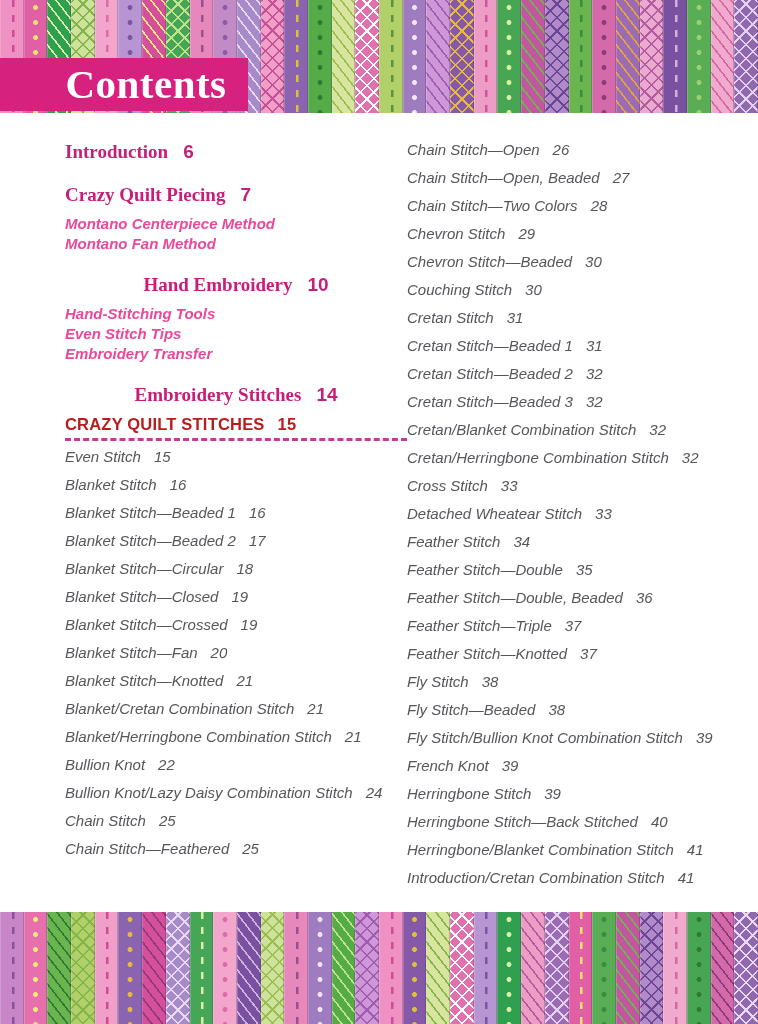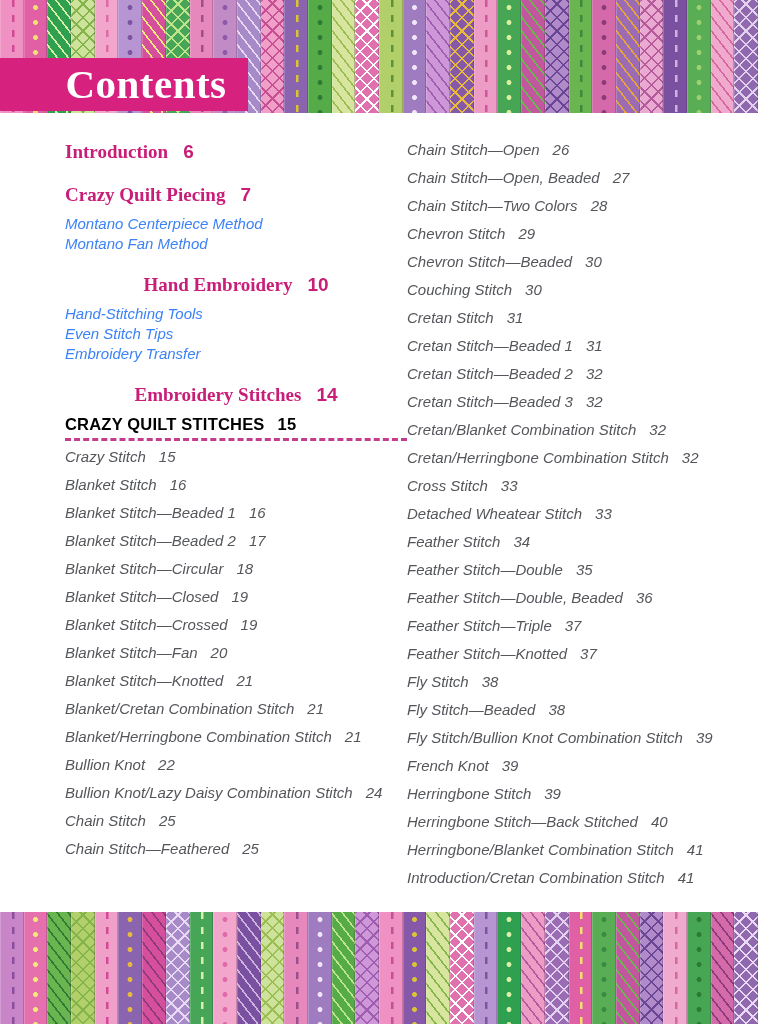--- a/index.html
+++ b/index.html
@@ -53,28 +53,28 @@
 
   .h1 {
     font-family:"Liberation Serif", serif; font-weight:700;
     font-size:19px; line-height:22px; color:#c81e78;
     margin-top:21px;
   }
   .h1 .page { margin-left:15px; }
 
   .sub {
     font-style:italic; font-size:15px; line-height:20px;
-    color:#3b82f6; margin-top:0;
+    color:#ec4899; margin-top:0;font-weight:bold;
   }
   .h1 + .sub { margin-top:8px; }
   .sub + .h1 { margin-top:20px;text-align:center; }
 
   .h2 {
     font-weight:700; font-size:16.5px; line-height:17px;
-    color:#000000; letter-spacing:0.2px;
+    color:#b91c1c; letter-spacing:0.2px;
     margin-top:10px; padding-bottom:5px;
     border-bottom:3px dashed #c43c8c;
   }
   .h2 .page { margin-left:13px; }
 
   .entry {
     font-style:italic; font-size:15px; line-height:18px;
     color:#54565b; margin-top:10px;
   }
   .h2 + .entry { margin-top:7px; }
@@ -129,21 +129,21 @@
         <div class="row h1"><span class="label">Introduction</span><span class="page">6</span></div>
         <div class="row h1"><span class="label">Crazy Quilt Piecing</span><span class="page">7</span></div>
         <div class="row sub"><span class="label">Montano Centerpiece Method</span></div>
         <div class="row sub"><span class="label">Montano Fan Method</span></div>
         <div class="row h1"><span class="label">Hand Embroidery</span><span class="page">10</span></div>
         <div class="row sub"><span class="label">Hand-Stitching Tools</span></div>
         <div class="row sub"><span class="label">Even Stitch Tips</span></div>
         <div class="row sub"><span class="label">Embroidery Transfer</span></div>
         <div class="row h1"><span class="label">Embroidery Stitches</span><span class="page">14</span></div>
         <div class="row h2"><span class="label">CRAZY QUILT STITCHES</span><span class="page">15</span></div>
-        <div class="row entry"><span class="label">Crazy Stitch</span><span class="page">15</span></div>
+        <div class="row entry"><span class="label">Even Stitch</span><span class="page">15</span></div>
         <div class="row entry"><span class="label">Blanket Stitch</span><span class="page">16</span></div>
         <div class="row entry"><span class="label">Blanket Stitch—Beaded 1</span><span class="page">16</span></div>
         <div class="row entry"><span class="label">Blanket Stitch—Beaded 2</span><span class="page">17</span></div>
         <div class="row entry"><span class="label">Blanket Stitch—Circular</span><span class="page">18</span></div>
         <div class="row entry"><span class="label">Blanket Stitch—Closed</span><span class="page">19</span></div>
         <div class="row entry"><span class="label">Blanket Stitch—Crossed</span><span class="page">19</span></div>
         <div class="row entry"><span class="label">Blanket Stitch—Fan</span><span class="page">20</span></div>
         <div class="row entry"><span class="label">Blanket Stitch—Knotted</span><span class="page">21</span></div>
         <div class="row entry"><span class="label">Blanket/Cretan Combination Stitch</span><span class="page">21</span></div>
         <div class="row entry"><span class="label">Blanket/Herringbone Combination Stitch</span><span class="page">21</span></div>

